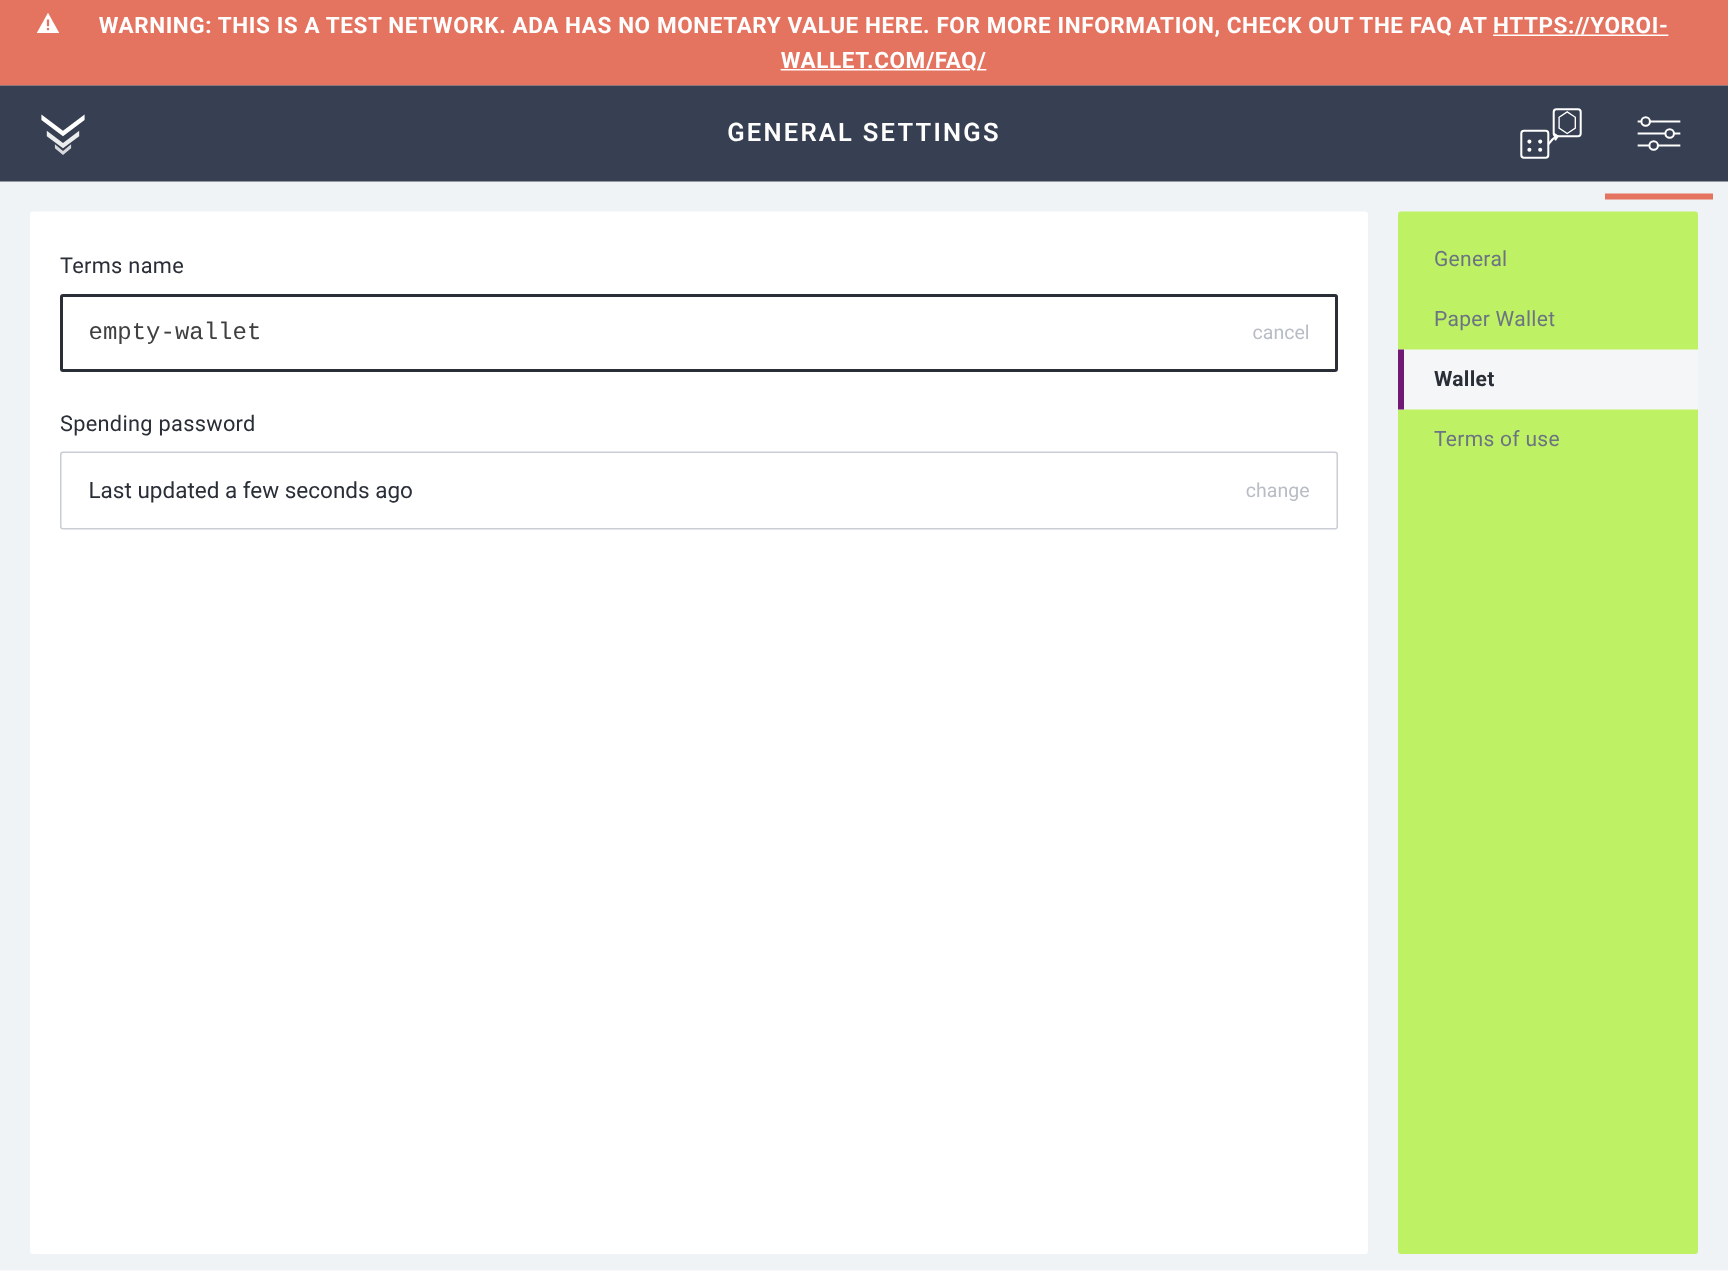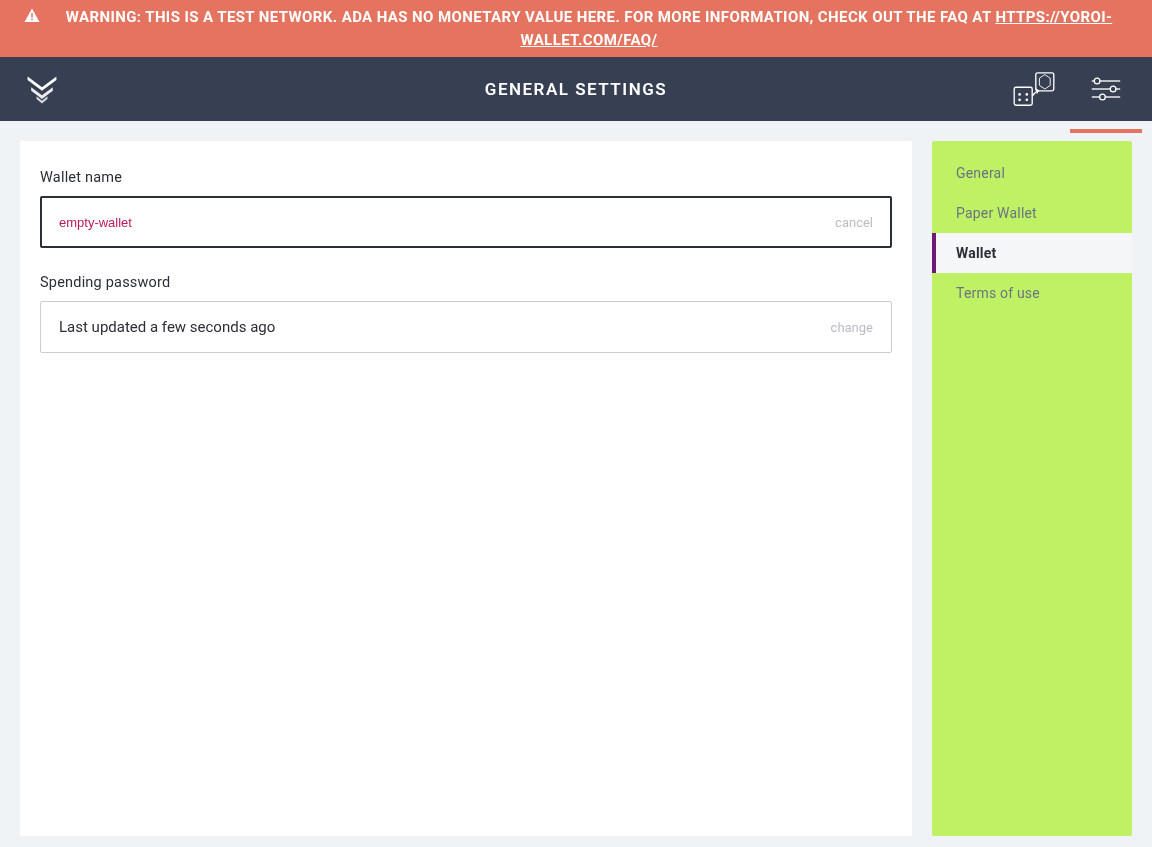--- a/index.html
+++ b/index.html
@@ -123,23 +123,23 @@
     }
     .field-box.active {
       border-color: #2a2e37;
       border-width: 2px;
       padding: 0 17px;
     }
     .field-box input {
       border: none;
       outline: none;
       flex: 1;
-      font-size: 13px;
-      color: #be185d;
-      font-family: Liberation Sans, sans-serif;
+      font-size: 16px;
+      color: #404040;
+      font-family: Liberation Mono, monospace;
     }
     .field-box .static-text {
       flex: 1;
       color: #2a2e37;
     }
     .field-action {
       color: #b8bcc4;
       font-size: 13px;
       cursor: pointer;
       margin-left: 12px;
@@ -220,21 +220,21 @@
       </svg>
       <div class="active-indicator"></div>
     </div>
   </div>
 </div>
 
 <div class="content-area">
   <div class="main-panel">
 
     <div class="field-group">
-      <div class="field-label">Wallet name</div>
+      <div class="field-label">Terms name</div>
       <div class="field-box active">
         <input type="text" value="empty-wallet" style="">
         <span class="field-action">cancel</span>
       </div>
     </div>
 
     <div class="field-group">
       <div class="field-label">Spending password</div>
       <div class="field-box">
         <span class="static-text">Last updated a few seconds ago</span>

